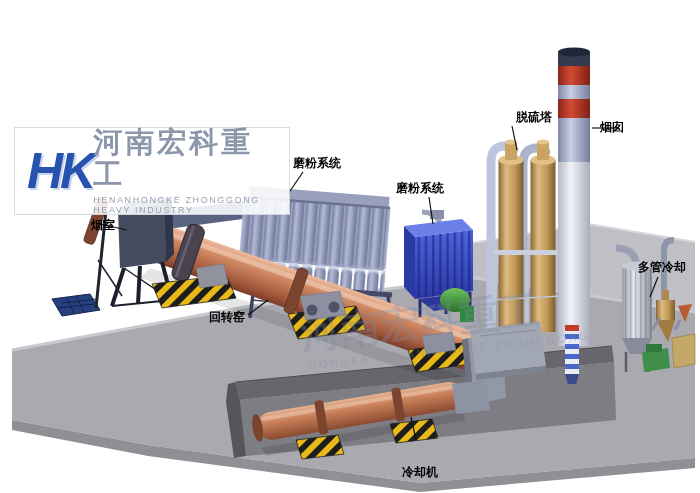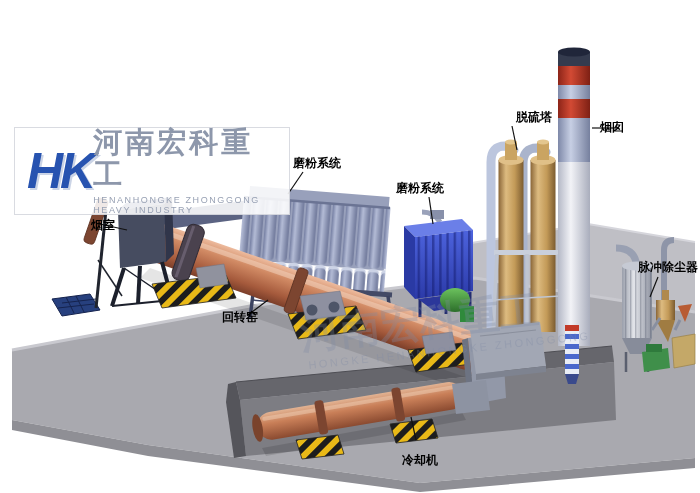--- a/index.html
+++ b/index.html
@@ -277,16 +277,16 @@
       <div class="logo-cn">河南宏科重工</div>
       <div class="logo-en">HENANHONGKE ZHONGGONG HEAVY INDUSTRY</div>
     </div>
   </div>
 
   <div class="lbl" style="left:91px;top:217px">烟室</div>
   <div class="lbl" style="left:293px;top:155px">磨粉系统</div>
   <div class="lbl" style="left:396px;top:180px">磨粉系统</div>
   <div class="lbl" style="left:516px;top:109px">脱硫塔</div>
   <div class="lbl" style="left:600px;top:119px">烟囱</div>
-  <div class="lbl" style="left:638px;top:259px">脉冲除尘器</div>
-  <div class="lbl" style="left:222px;top:309px">回转窑</div>
-  <div class="lbl" style="left:402px;top:452px">冷却机</div>
+  <div class="lbl" style="left:638px;top:259px">多管冷却</div>
+  <div class="lbl" style="left:209px;top:309px">回转窑</div>
+  <div class="lbl" style="left:402px;top:464px">冷却机</div>
 </div>
 
 </body></html>

